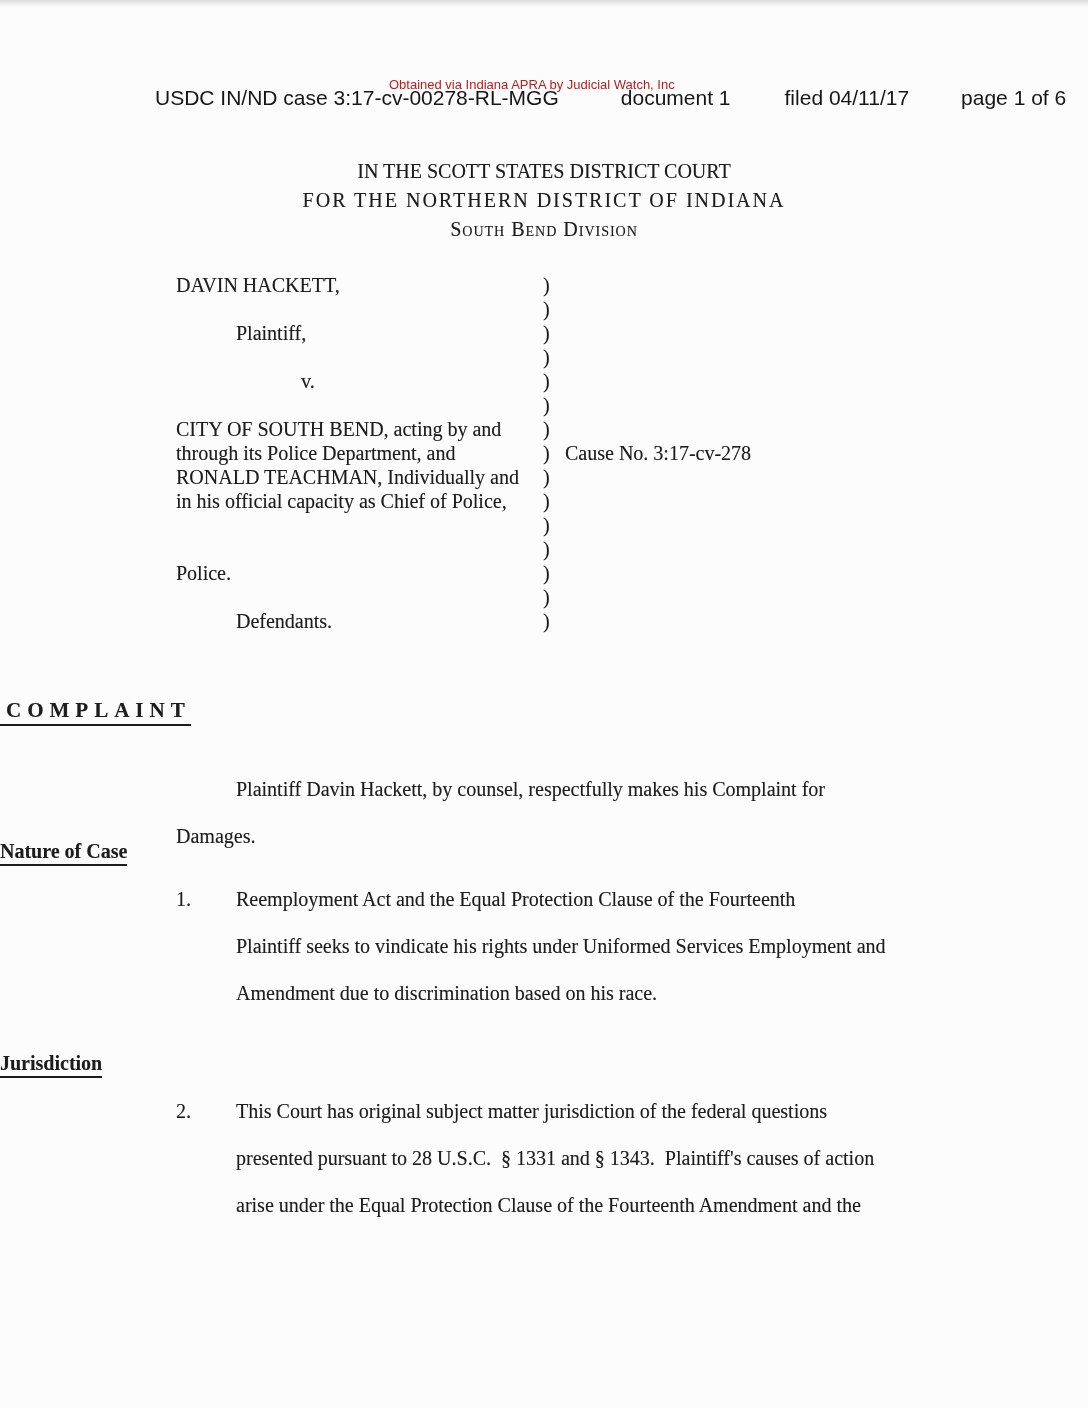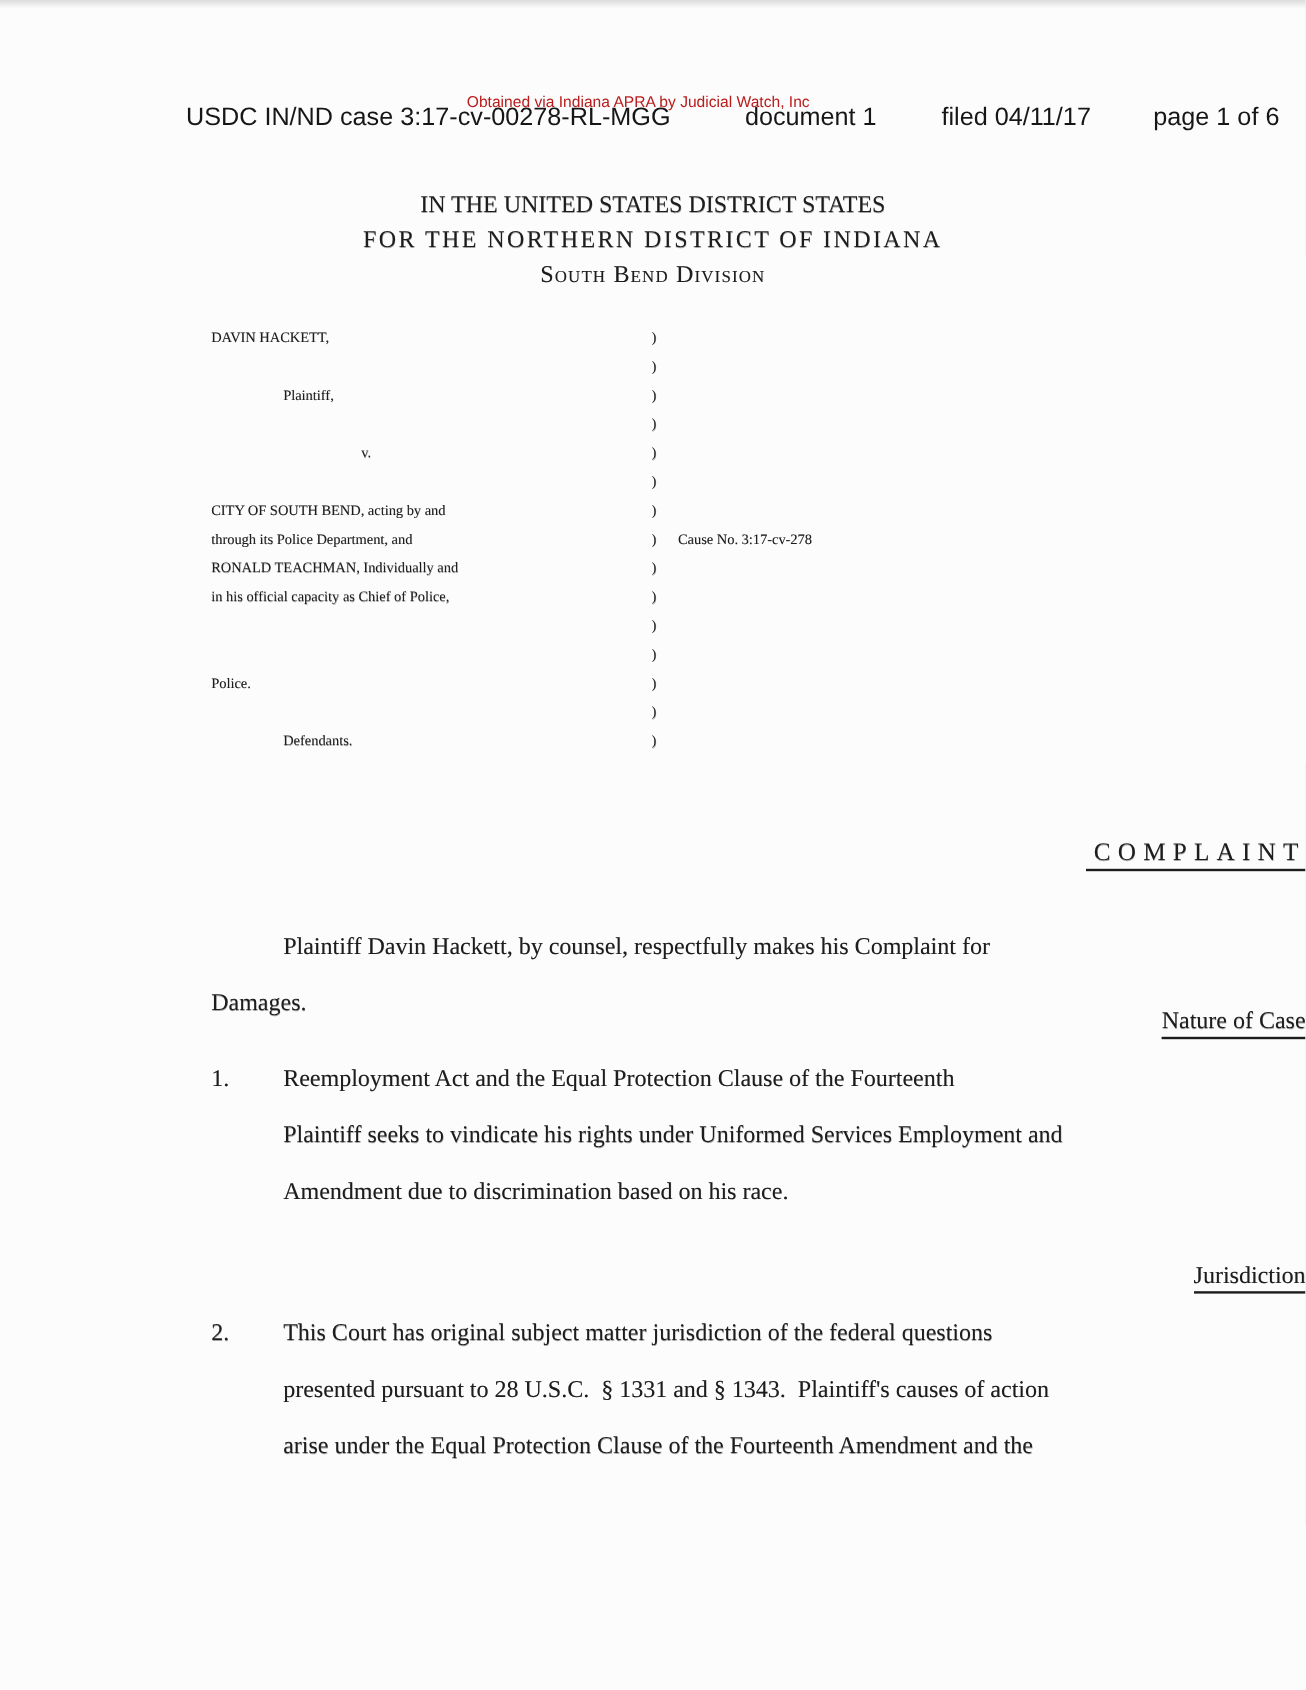--- a/index.html
+++ b/index.html
@@ -56,36 +56,36 @@
     line-height: 29px;
   }
   .court-line-2 { letter-spacing: 2px; }
   .court-line-3 { font-variant: small-caps; letter-spacing: 1px; }
 
   
   .caption {
     position: absolute;
     top: 274px; left: 176px;
     width: 700px;
-    font-size: 12px;
+    font-size: 20px;
   }
   .cap-row { position: relative; height: 24px; white-space: nowrap; }
   .cap-left { position: absolute; left: 0; top: 0; }
   .indent-1 { left: 60px; }
   .indent-2 { left: 125px; }
   .cap-paren { position: absolute; left: 367px; top: 0; }
   .cap-right { position: absolute; left: 389px; top: 0; }
 
   
   .center-heading {
     position: absolute;
     left: 0; width: 100%;
-    text-align: right;
-    font-size: 20px;
-    font-weight: normal;
+    text-align: left;
+    font-size: 20px;
+    font-weight: bold;
   }
   .underlined { border-bottom: 2px solid #1d1d1d; padding-bottom: 1px; display: inline-block; }
   .complaint-title { font-size: 21px; letter-spacing: 6px; padding-left: 6px; }
 
   
   .intro {
     position: absolute;
     top: 766px; left: 176px;
     font-size: 20px;
   }
@@ -111,21 +111,21 @@
 
   <div class="ecf-header">
     <span>USDC IN/ND case 3:17-cv-00278-RL-MGG</span>
     <span class="hseg2">document 1</span>
     <span class="hseg3">filed 04/11/17</span>
     <span class="hseg4">page 1 of 6</span>
   </div>
   <div class="watermark">Obtained via Indiana APRA by Judicial Watch, Inc</div>
 
   <div class="court-title serif-ink">
-    <div>IN THE UNITED STATES DISTRICT STATES</div>
+    <div>IN THE SCOTT STATES DISTRICT COURT</div>
     <div class="court-line-2">FOR THE NORTHERN DISTRICT OF INDIANA</div>
     <div class="court-line-3">South Bend Division</div>
   </div>
 
   <div class="caption serif-ink">
     <div class="cap-row">
       <span class="cap-left">DAVIN HACKETT,</span>
       <span class="cap-paren">)</span>
     </div>
     <div class="cap-row">

